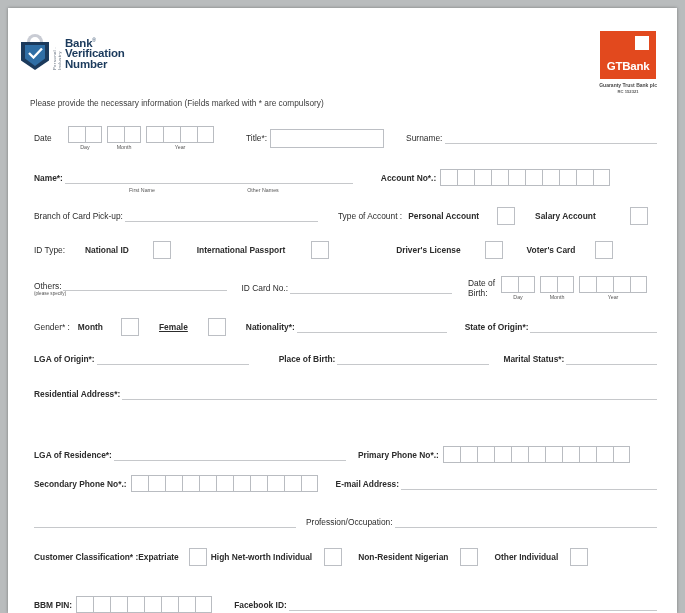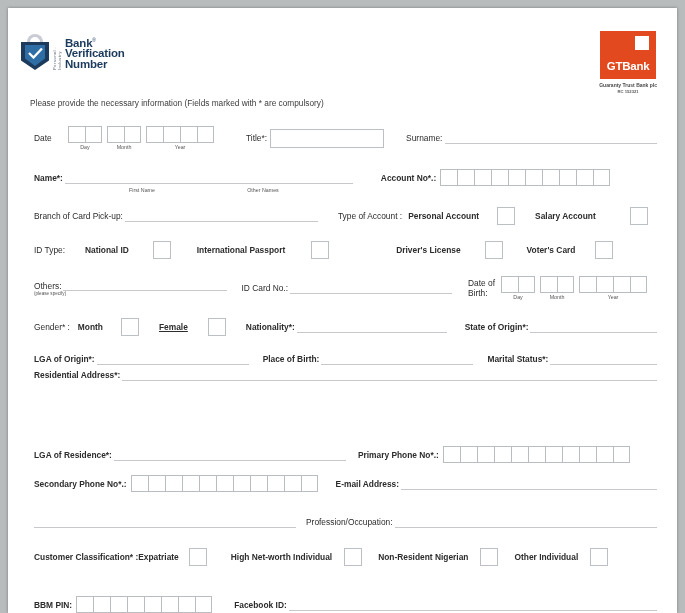--- a/index.html
+++ b/index.html
@@ -308,32 +308,32 @@
       </div>
     </div>
   </div>
 
   <div class="row" style="top:345px;">
     <div class="flexrow">
       <div class="lbl b">LGA of Origin*:</div>
       <div style="width:152px; margin-left:2px;">
         <div class="line" style="margin-top:11px;"></div>
       </div>
-      <div class="lbl b" style="margin-left:14px;">Place of Birth:</div>
+      <div class="lbl b" style="margin-left:30px;">Place of Birth:</div>
       <div style="width:152px; margin-left:2px;">
         <div class="line" style="margin-top:11px;"></div>
       </div>
       <div class="lbl b" style="margin-left:14px;">Marital Status*:</div>
       <div class="fill" style="margin-left:2px;">
         <div class="line" style="margin-top:11px;"></div>
       </div>
     </div>
   </div>
 
-  <div class="row" style="top:361px;">
+  <div class="row" style="top:380px;">
     <div class="flexrow">
       <div class="lbl b">Residential Address*:</div>
       <div class="fill" style="margin-left:2px;">
         <div class="line" style="margin-top:11px;"></div>
       </div>
     </div>
   </div>
 
 
   <div class="row" style="top:438px;">
@@ -392,21 +392,21 @@
         <div class="line" style="margin-top:11px;"></div>
       </div>
     </div>
   </div>
 
   <div class="row" style="top:540px;">
     <div class="flexrow">
       <div class="lbl b">Customer Classification* :</div>
       <div class="lbl b" style="">Expatriate</div>
       <div class="cbx" style="margin-left:10px;"></div>
-      <div class="lbl b" style="margin-left:24px;">High Net-worth  Individual</div>
+      <div class="lbl b" style="margin-left:4px;">High Net-worth  Individual</div>
       <div class="cbx" style="margin-left:12px;"></div>
       <div class="lbl b" style="margin-left:16px;">Non-Resident Nigerian</div>
       <div class="cbx" style="margin-left:12px;"></div>
       <div class="lbl b" style="margin-left:16px;">Other Individual</div>
       <div class="cbx" style="margin-left:12px;"></div>
     </div>
   </div>
 
   <div class="row" style="top:540px;margin-top:48px;">
     <div class="flexrow">

